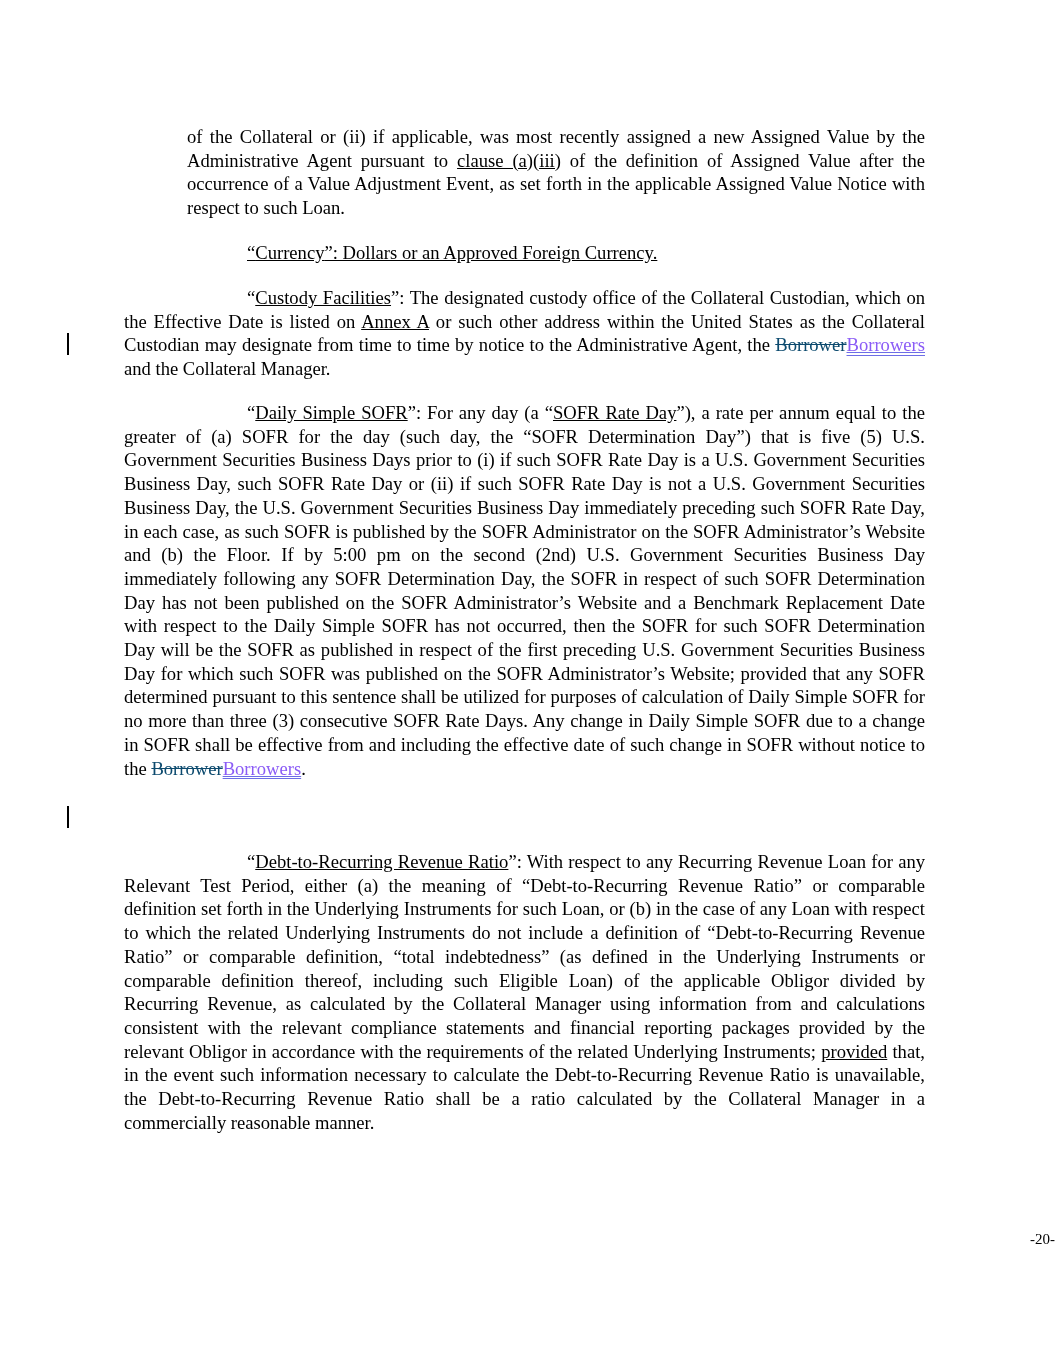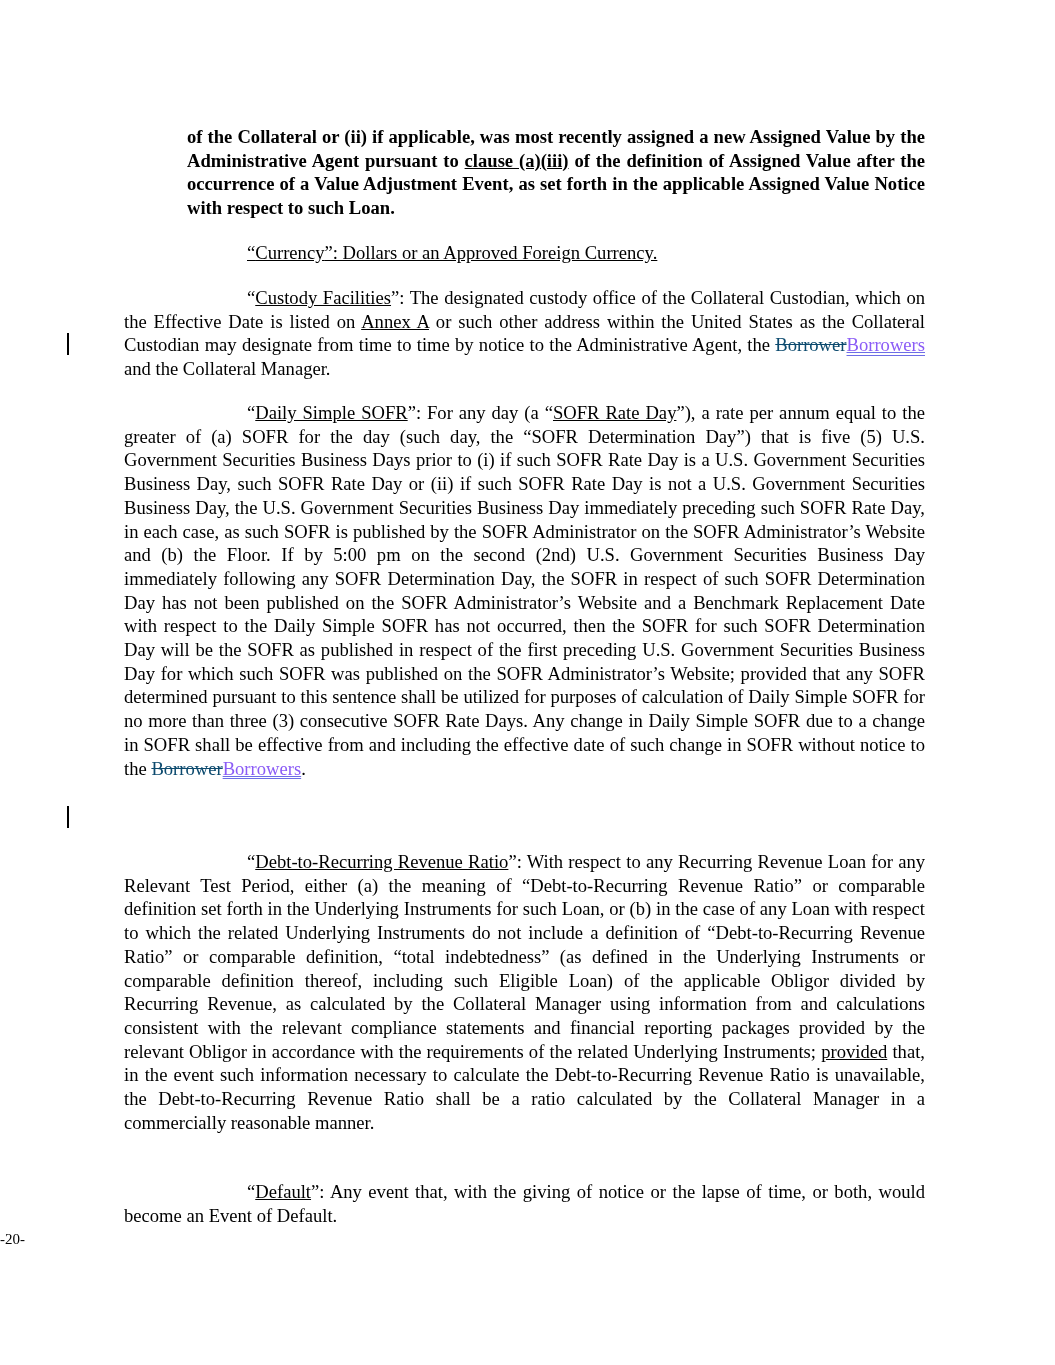--- a/index.html
+++ b/index.html
@@ -1,43 +1,42 @@
 <!DOCTYPE html>
 <html><head>
   <meta charset="utf-8">
   <style>
     html, body { margin: 0; padding: 0; background: #ffffff; }
     body { width: 1055px; height: 1365px; position: relative; overflow: hidden;
       font-family: "Liberation Serif", "DejaVu Serif", serif; color: #000; }
     .page { position: absolute; left: 0; top: 0; width: 1055px; height: 1365px; }
     .para { position: absolute; left: 124px; width: 801px; font-size: 18.6px; line-height: 23.7px;
       text-align: justify; margin: 0; }
-    .para.indent-block { left: 187px; width: 738px; font-weight: bold; }
+    .para.indent-block { left: 187px; width: 738px; }
     .para .first { display: inline-block; width: 123px; }
     .u { text-decoration: underline; }
     .del { color: #0c4a6e; text-decoration: line-through; }
     .ins { color: #8b5cf6; text-decoration: underline double; text-decoration-color: #6d6de6; }
     .change-bar { position: absolute; left: 67px; width: 2px; background: #000; }
-    .page-num { position: absolute; left: 0; width: 1055px; top: 1231px; text-align: left; font-size: 15px; }
+    .page-num { position: absolute; left: 0; width: 1055px; top: 1231px; text-align: right; font-size: 15px; }
     .footer { position: absolute; left: 124px; top: 1268px; font-size: 14.5px; line-height: 17px; }
   </style>
 </head>
 <body>
 
 <div class="page">
 
   <p class="para indent-block" style="top:125px;"><span>of the Collateral or (ii) if applicable, was most recently assigned a new Assigned Value by the Administrative Agent pursuant to </span><span class="u">clause (a)(iii)</span><span> of the definition of Assigned Value after the occurrence of a Value Adjustment Event, as set forth in the applicable Assigned Value Notice with respect to such Loan.</span></p>
 
   <p class="para" style="top:241px;text-decoration:underline;"><span class="first"></span><span>“</span><span class="u">Currency</span><span>”: Dollars or an Approved Foreign Currency.</span></p>
 
   <div class="change-bar" style="top:333px;height:22px;"></div>
   <p class="para" style="top:286px;"><span class="first"></span><span>“</span><span class="u">Custody Facilities</span><span>”: The designated custody office of the Collateral Custodian, which on the Effective Date is listed on </span><span class="u">Annex A</span><span> or such other address within the United States as the Collateral Custodian may designate from time to time by notice to the Administrative Agent, the </span><span class="del">Borrower</span><span class="ins">Borrowers</span><span> and the Collateral Manager.</span></p>
 
   <div class="change-bar" style="top:806px;height:22px;"></div>
   <p class="para" style="top:401px;"><span class="first"></span><span>“</span><span class="u">Daily Simple SOFR</span><span>”: For any day (a “</span><span class="u">SOFR Rate Day</span><span>”), a rate per annum equal to the greater of (a) SOFR for the day (such day, the “SOFR Determination Day”) that is five (5) U.S. Government Securities Business Days prior to (i) if such SOFR Rate Day is a U.S. Government Securities Business Day, such SOFR Rate Day or (ii) if such SOFR Rate Day is not a U.S. Government Securities Business Day, the U.S. Government Securities Business Day immediately preceding such SOFR Rate Day, in each case, as such SOFR is published by the SOFR Administrator on the SOFR Administrator’s Website and (b) the Floor. If by 5:00 pm on the second (2nd) U.S. Government Securities Business Day immediately following any SOFR Determination Day, the SOFR in respect of such SOFR Determination Day has not been published on the SOFR Administrator’s Website and a Benchmark Replacement Date with respect to the Daily Simple SOFR has not occurred, then the SOFR for such SOFR Determination Day will be the SOFR as published in respect of the first preceding U.S. Government Securities Business Day for which such SOFR was published on the SOFR Administrator’s Website; provided that any SOFR determined pursuant to this sentence shall be utilized for purposes of calculation of Daily Simple SOFR for no more than three (3) consecutive SOFR Rate Days. Any change in Daily Simple SOFR due to a change in SOFR shall be effective from and including the effective date of such change in SOFR without notice to the </span><span class="del">Borrower</span><span class="ins">Borrowers</span><span>.</span></p>
 
   <p class="para" style="top:850px;"><span class="first"></span><span>“</span><span class="u">Debt-to-Recurring Revenue Ratio</span><span>”: With respect to any Recurring Revenue Loan for any Relevant Test Period, either (a) the meaning of “Debt-to-Recurring Revenue Ratio” or comparable definition set forth in the Underlying Instruments for such Loan, or (b) in the case of any Loan with respect to which the related Underlying Instruments do not include a definition of “Debt-to-Recurring Revenue Ratio” or comparable definition, “total indebtedness” (as defined in the Underlying Instruments or comparable definition thereof, including such Eligible Loan) of the applicable Obligor divided by Recurring Revenue, as calculated by the Collateral Manager using information from and calculations consistent with the relevant compliance statements and financial reporting packages provided by the relevant Obligor in accordance with the requirements of the related Underlying Instruments; </span><span class="u">provided</span><span> that, in the event such information necessary to calculate the Debt-to-Recurring Revenue Ratio is unavailable, the Debt-to-Recurring Revenue Ratio shall be a ratio calculated by the Collateral Manager in a commercially reasonable manner.</span></p>
 
-  <p class="para" style="top:1180px;"><span class="first"></span><span>“</span><span class="u">Default</span><span>”: Any event that, with the giving of notice or the lapse of time, or both, would become an Event of Default.</span></p>
 
   <div class="page-num">-20-</div>
 
 </div>
 
 </body></html>

